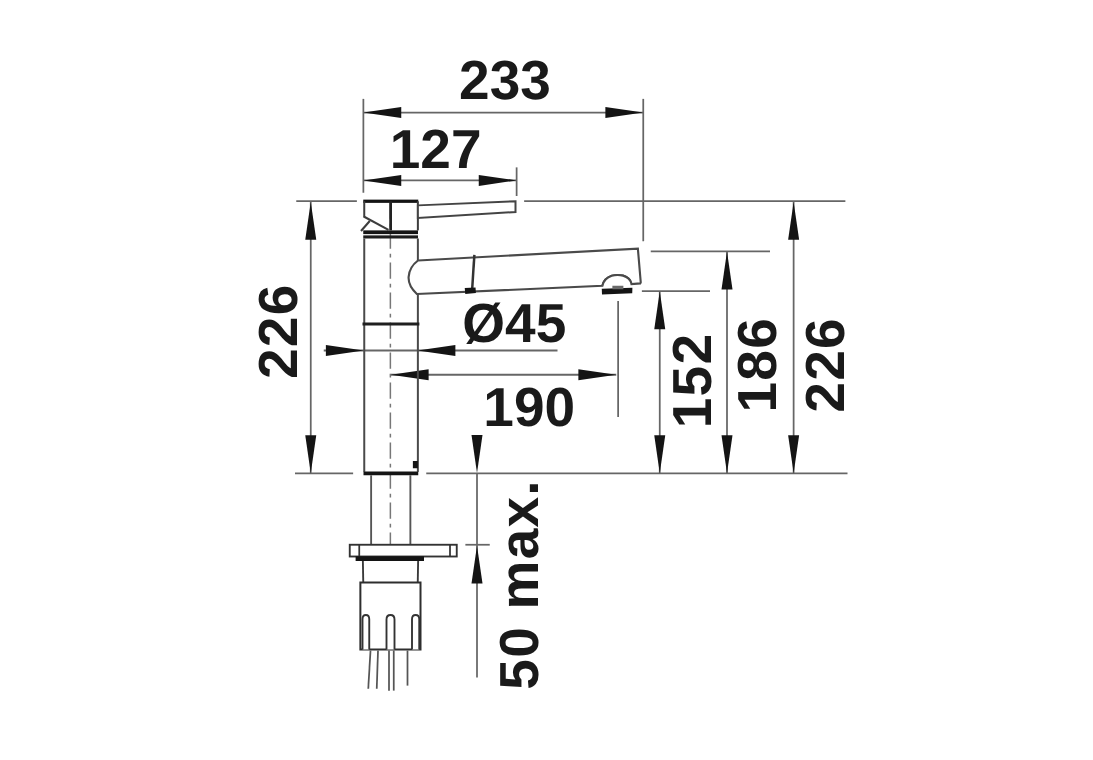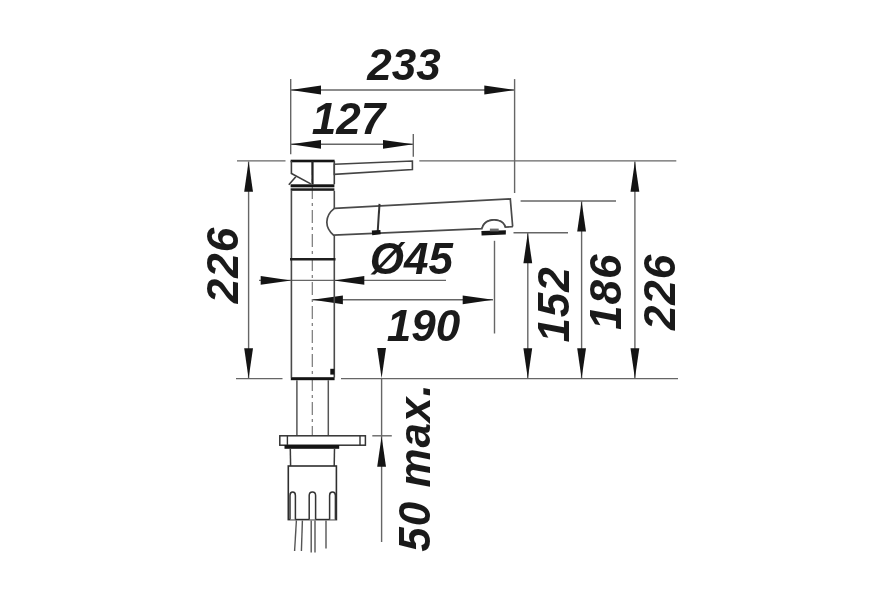--- a/index.html
+++ b/index.html
@@ -1,16 +1,16 @@
 <!DOCTYPE html>
 <html><head>
 <meta charset="utf-8">
 <style>
   html,body{margin:0;padding:0;background:#ffffff;}
-  #page{width:874px;height:608px;position:relative;background:#ec4899;overflow:hidden;font-style:italic;}
+  #page{width:874px;height:608px;position:relative;background:#ec4899;overflow:hidden;}
   text{font-family:"Liberation Sans", sans-serif;font-weight:bold;fill:#1a1a1a;}
 </style>
 </head>
 <body>
 <div id="page">
 <svg width="874" height="608" viewBox="0 0 874 608">
 
 <rect x="0" y="0" width="874" height="608" fill="#ffffff"></rect>
 
 <g stroke="#666666" stroke-width="1.4" fill="none">

